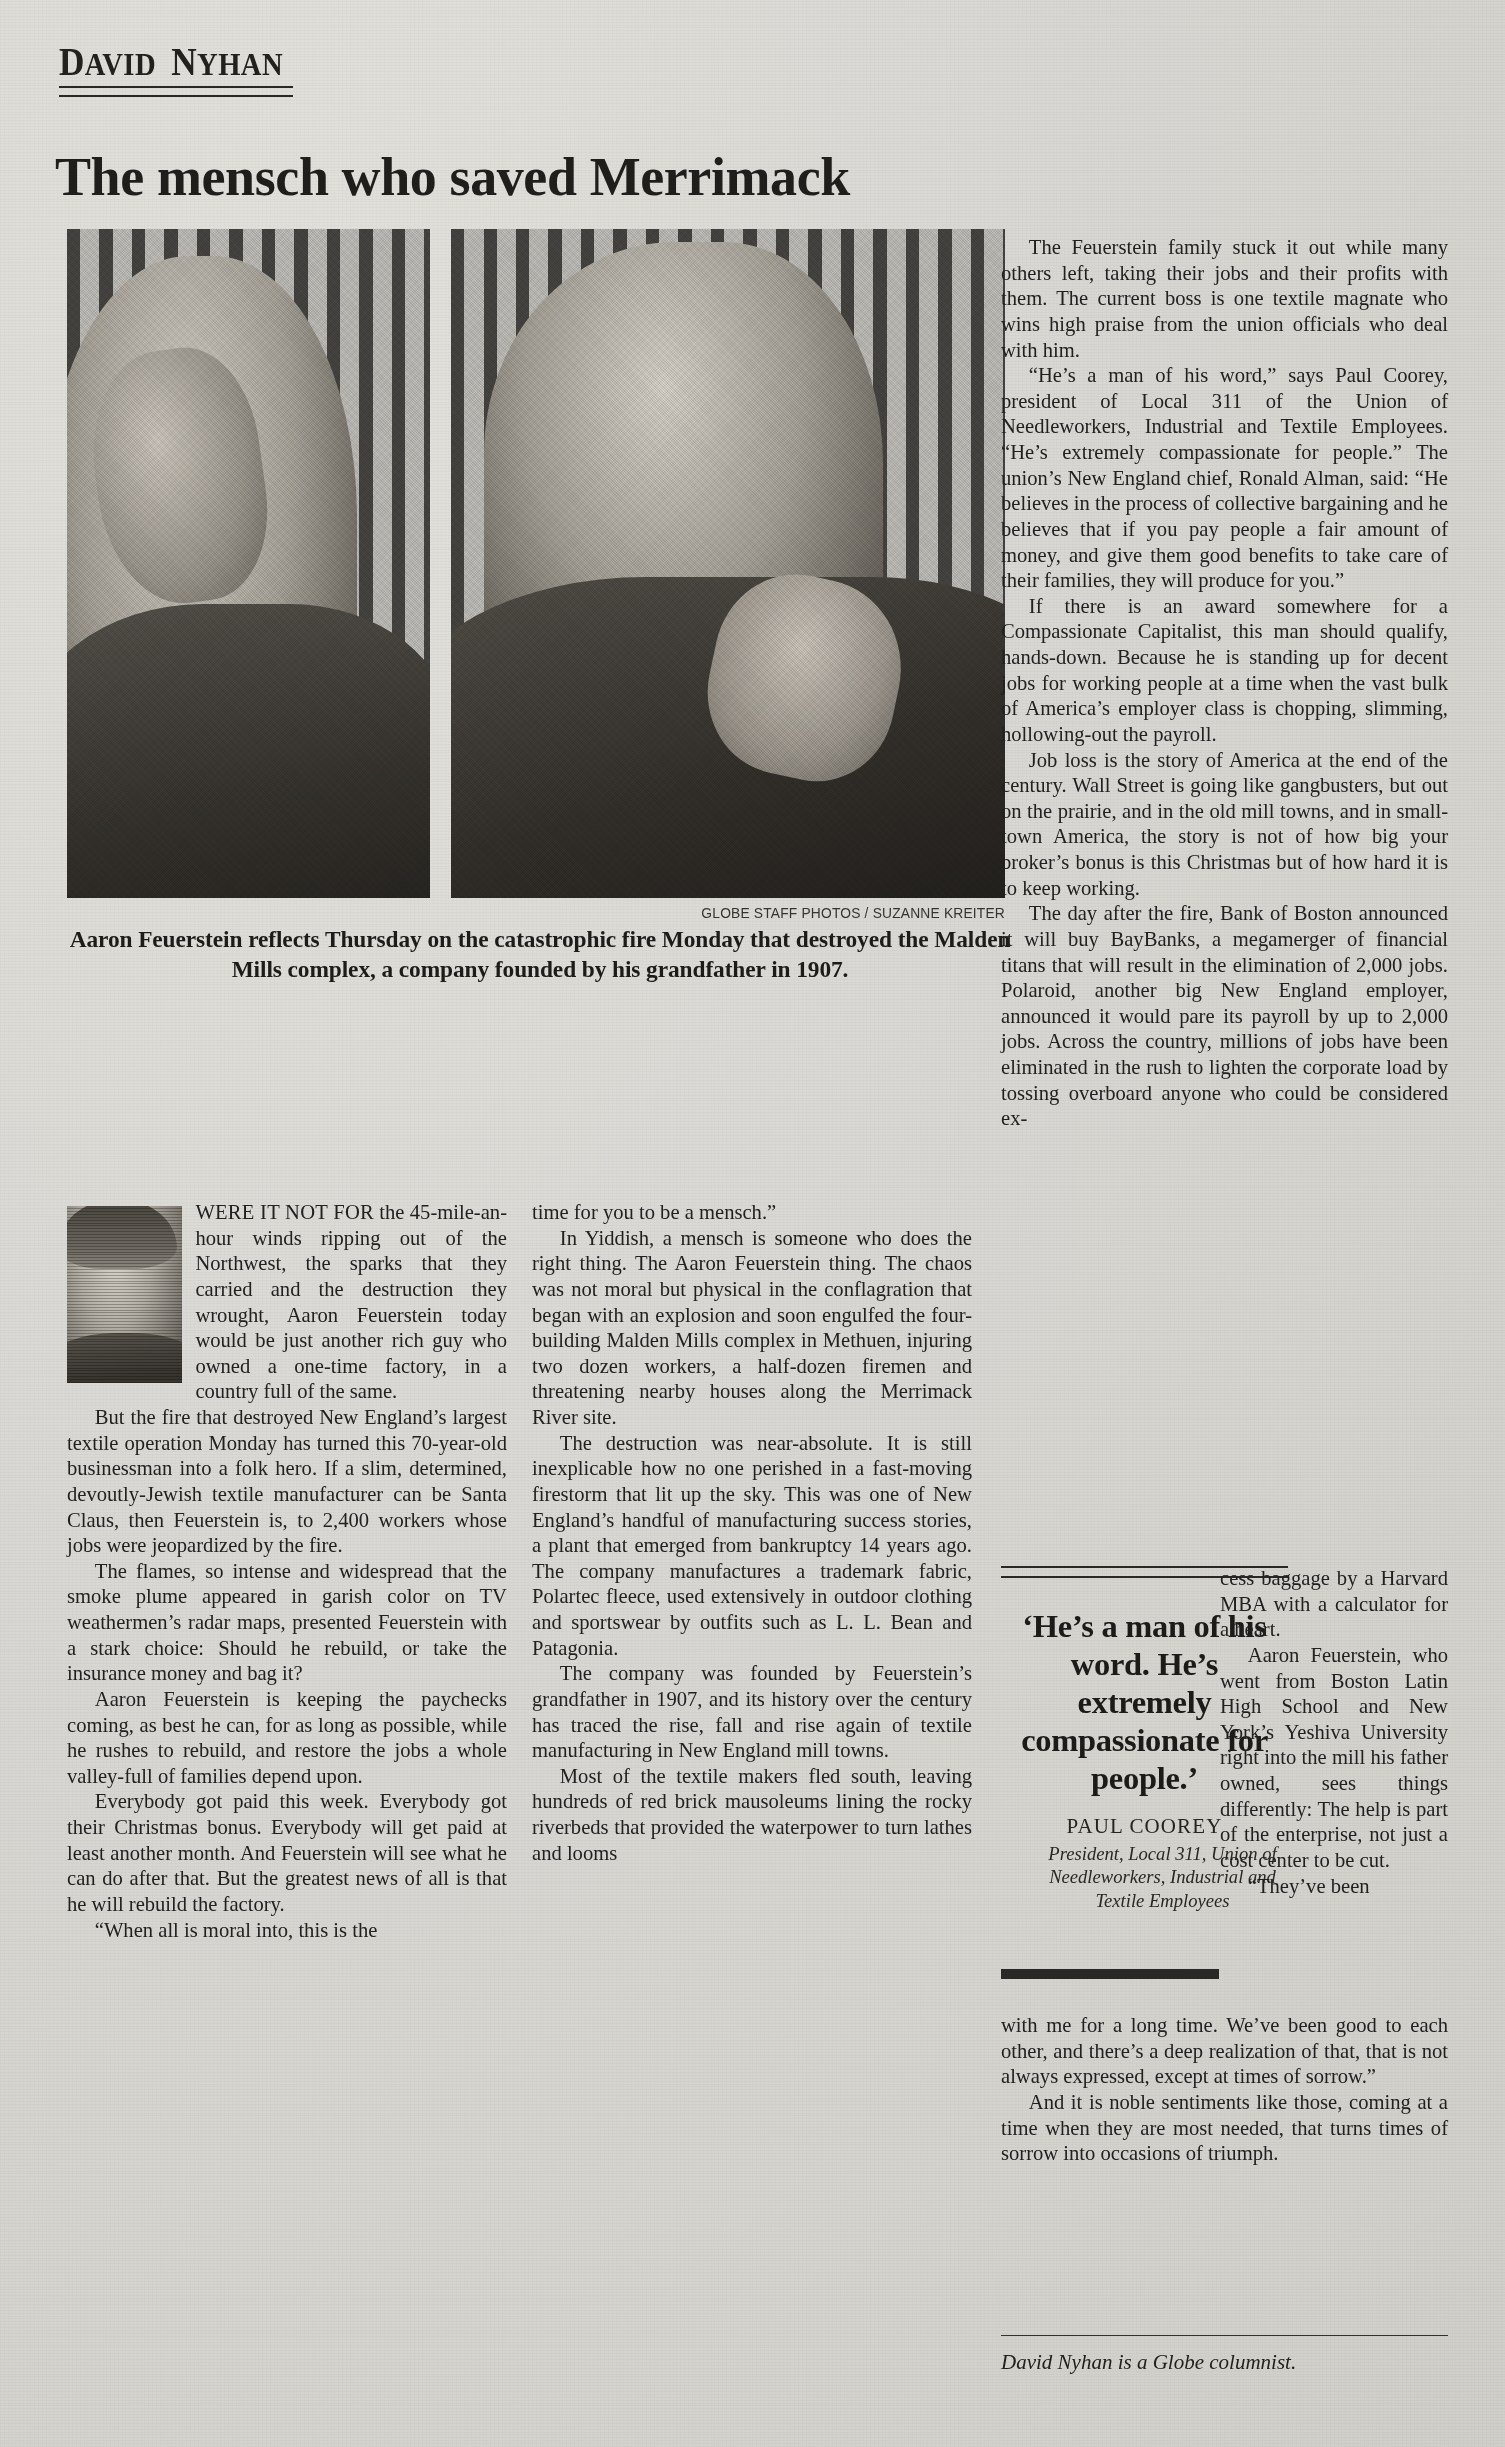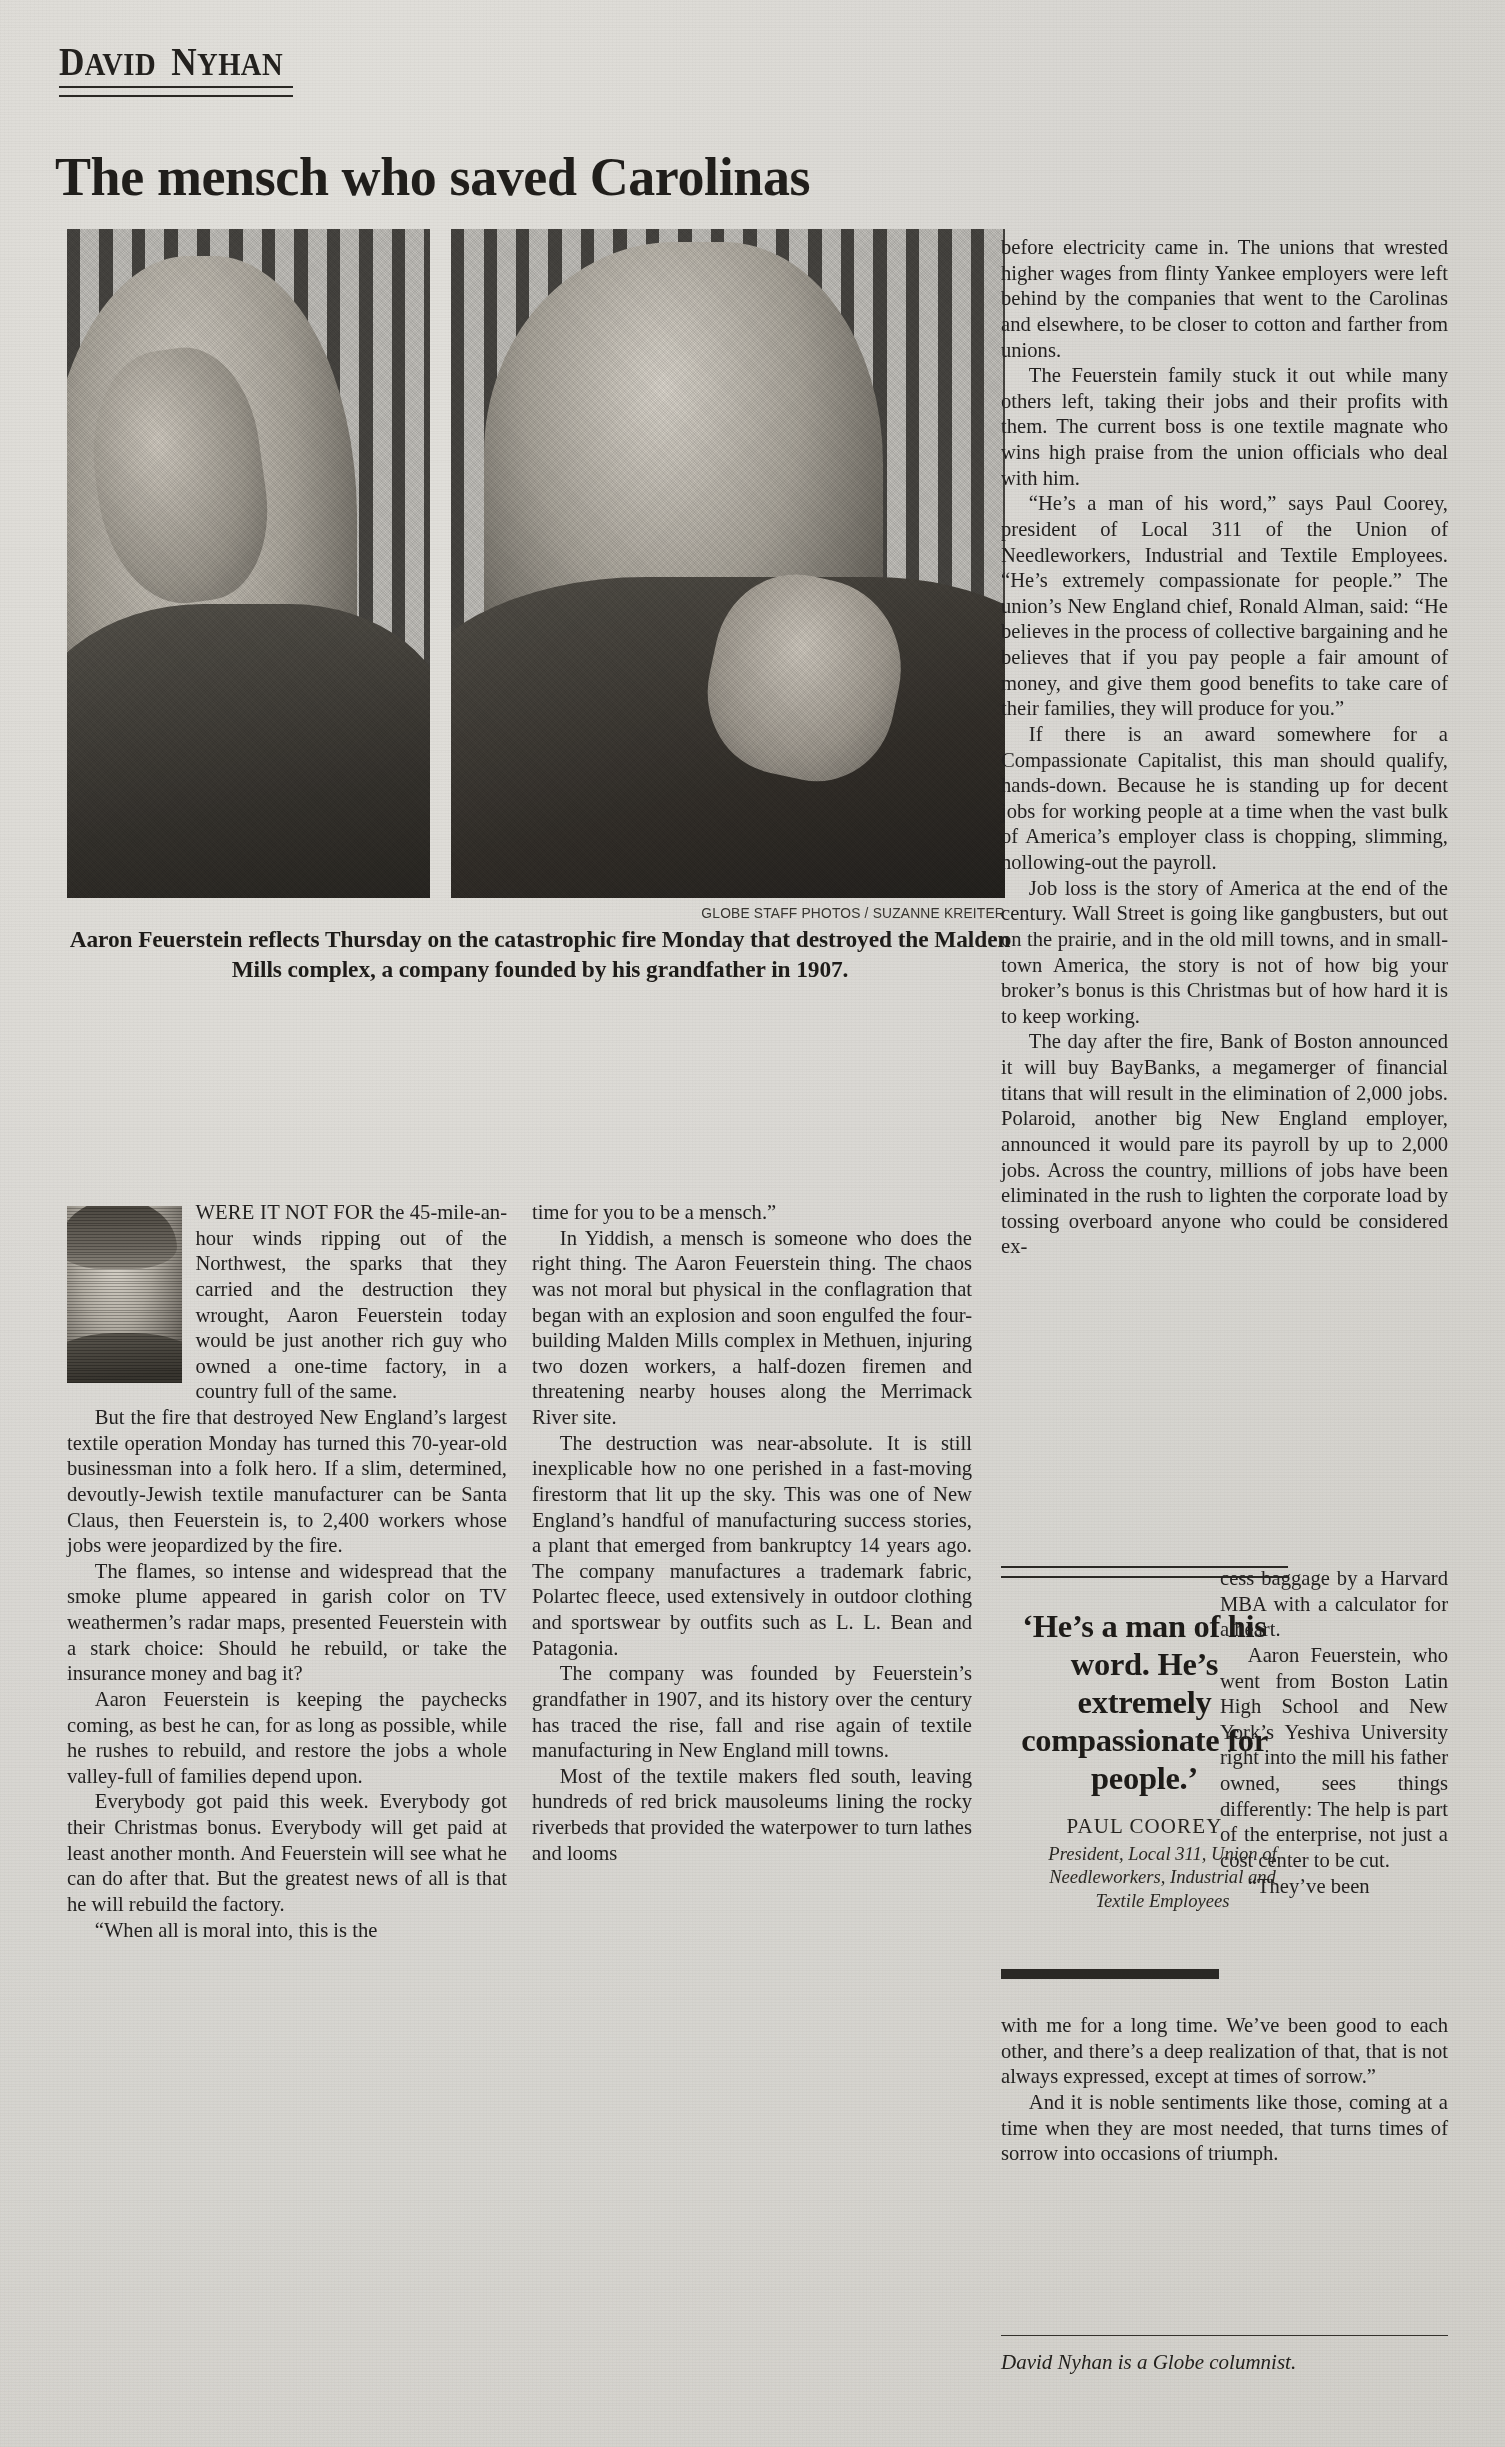--- a/index.html
+++ b/index.html
@@ -213,21 +213,21 @@
 
 <div class="paper"></div>
 <div class="sheet">
 
   <div id="byline">
     <span class="cap">D</span><span>AVID</span>
     &nbsp;<span class="cap">N</span><span>YHAN</span>
   </div>
   <div id="rule-byline"></div>
 
-  <h1 id="headline">The mensch who saved Carolinas</h1>
+  <h1 id="headline">The mensch who saved Merrimack</h1>
 
   <div class="photo" id="photo-left">
     <div class="ph-inner">
       <div class="stripes"></div>
       <div class="figure"></div>
       <div class="hand"></div>
       <div class="suit"></div>
       <div class="grainov"></div>
     </div>
   </div>
@@ -260,21 +260,20 @@
     </div>
 
   <div class="col" id="col2">
       <p class="first">time for you to be a mensch.”</p>
       <p>In Yiddish, a mensch is someone who does the right thing. The Aaron Feuerstein thing. The chaos was not moral but physical in the conflagration that began with an explosion and soon engulfed the four-building Malden Mills complex in Methuen, injuring two dozen workers, a half-dozen firemen and threatening nearby houses along the Merrimack River site.</p>
       <p>The destruction was near-absolute. It is still inexplicable how no one perished in a fast-moving firestorm that lit up the sky. This was one of New England’s handful of manufacturing success stories, a plant that emerged from bankruptcy 14 years ago. The company manufactures a trademark fabric, Polartec fleece, used extensively in outdoor clothing and sportswear by outfits such as L. L. Bean and Patagonia.</p>
       <p>The company was founded by Feuerstein’s grandfather in 1907, and its history over the century has traced the rise, fall and rise again of textile manufacturing in New England mill towns.</p>
       <p>Most of the textile makers fled south, leaving hundreds of red brick mausoleums lining the rocky riverbeds that provided the waterpower to turn lathes and looms</p>
     </div>
   <div class="col" id="col3a">
-      <p class="first">before electricity came in. The unions that wrested higher wages from flinty Yankee employers were left behind by the companies that went to the Carolinas and elsewhere, to be closer to cotton and farther from unions.</p>
       <p>The Feuerstein family stuck it out while many others left, taking their jobs and their profits with them. The current boss is one textile magnate who wins high praise from the union officials who deal with him.</p>
       <p>“He’s a man of his word,” says Paul Coorey, president of Local 311 of the Union of Needleworkers, Industrial and Textile Employees. “He’s extremely compassionate for people.” The union’s New England chief, Ronald Alman, said: “He believes in the process of collective bargaining and he believes that if you pay people a fair amount of money, and give them good benefits to take care of their families, they will produce for you.”</p>
       <p>If there is an award somewhere for a Compassionate Capitalist, this man should qualify, hands-down. Because he is standing up for decent jobs for working people at a time when the vast bulk of America’s employer class is chopping, slimming, hollowing-out the payroll.</p>
       <p>Job loss is the story of America at the end of the century. Wall Street is going like gangbusters, but out on the prairie, and in the old mill towns, and in small-town America, the story is not of how big your broker’s bonus is this Christmas but of how hard it is to keep working.</p>
       <p>The day after the fire, Bank of Boston announced it will buy BayBanks, a megamerger of financial titans that will result in the elimination of 2,000 jobs. Polaroid, another big New England employer, announced it would pare its payroll by up to 2,000 jobs. Across the country, millions of jobs have been eliminated in the rush to lighten the corporate load by tossing overboard anyone who could be considered ex-</p>
     </div>
 
   <div id="pullquote">
     <div id="pq-rule-top"></div>
     <div id="pq-text">‘He’s a man of his word. He’s extremely compassionate for people.’</div>

